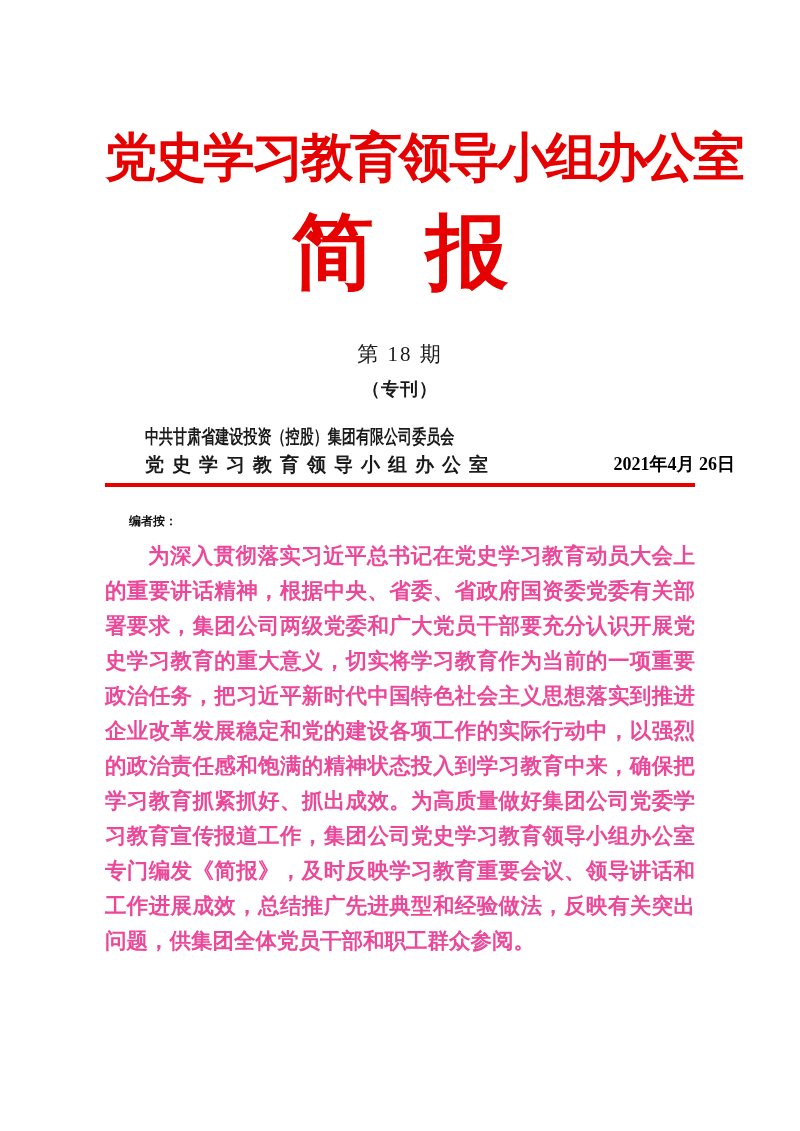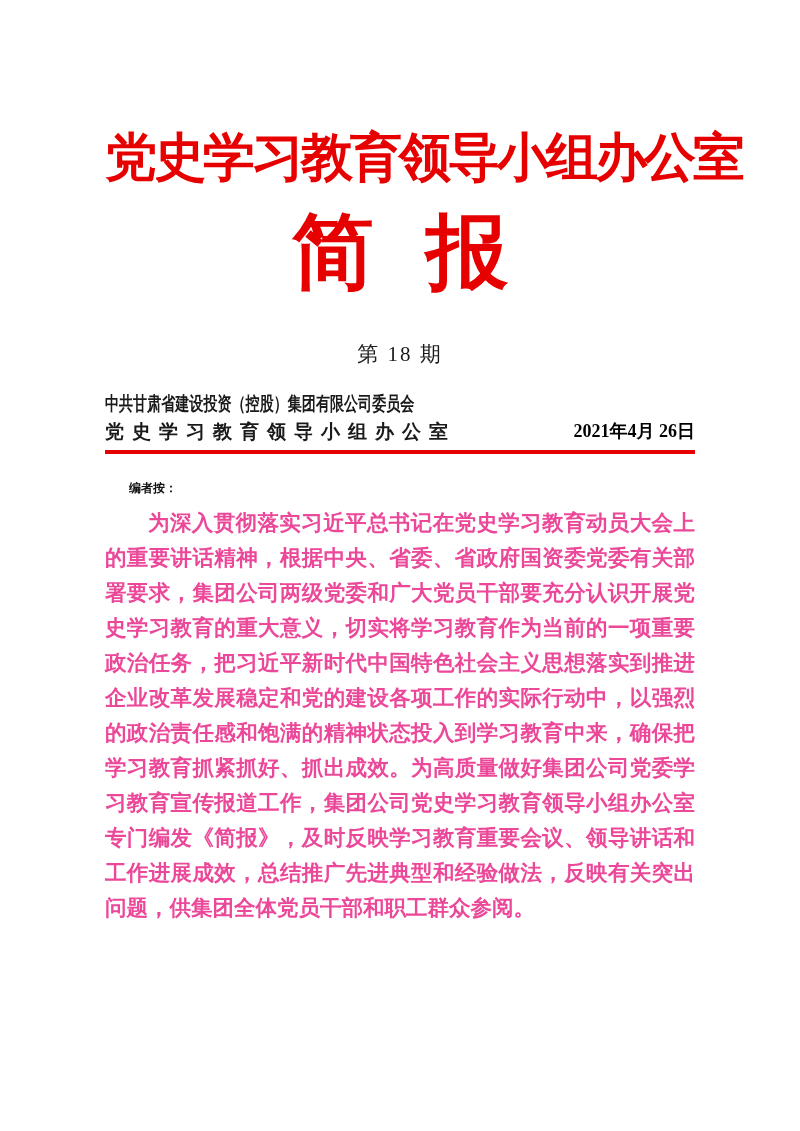--- a/index.html
+++ b/index.html
@@ -59,20 +59,21 @@
     letter-spacing: 1px;
     color: #1a1a1a;
   }
   
   .publisher-row {
     margin-top: 24px;
     display: flex;
     justify-content: space-between;
     align-items: flex-end;
     width: 100%;
+    margin-left: 40px;
   }
   .publisher-lines { flex: 1 1 auto; min-width: 0; }
   .publisher-line1 {
     font-size: 19px;
     font-weight: 700;
     line-height: 24px;
     white-space: nowrap;
     transform: scaleX(0.74);
     transform-origin: left center;
     color: #1a1a1a;
@@ -130,20 +131,21 @@
 
     <div class="doc-title">党史学习教育领导小组办公室</div>
 
     <div class="doc-name">
       <span>简</span>
       <span>报</span>
     </div>
 
     <div class="issue-number">第 18 期</div>
 
+    <div class="issue-type">（专刊）</div>
 
     <div class="publisher-row">
       <div class="publisher-lines">
         <div class="publisher-line1">中共甘肃省建设投资（控股）集团有限公司委员会</div>
         <div class="publisher-line2">党史学习教育领导小组办公室</div>
       </div>
       <div class="publisher-date">2021年4月 26日</div>
     </div>
 
     <div class="red-rule"></div>

